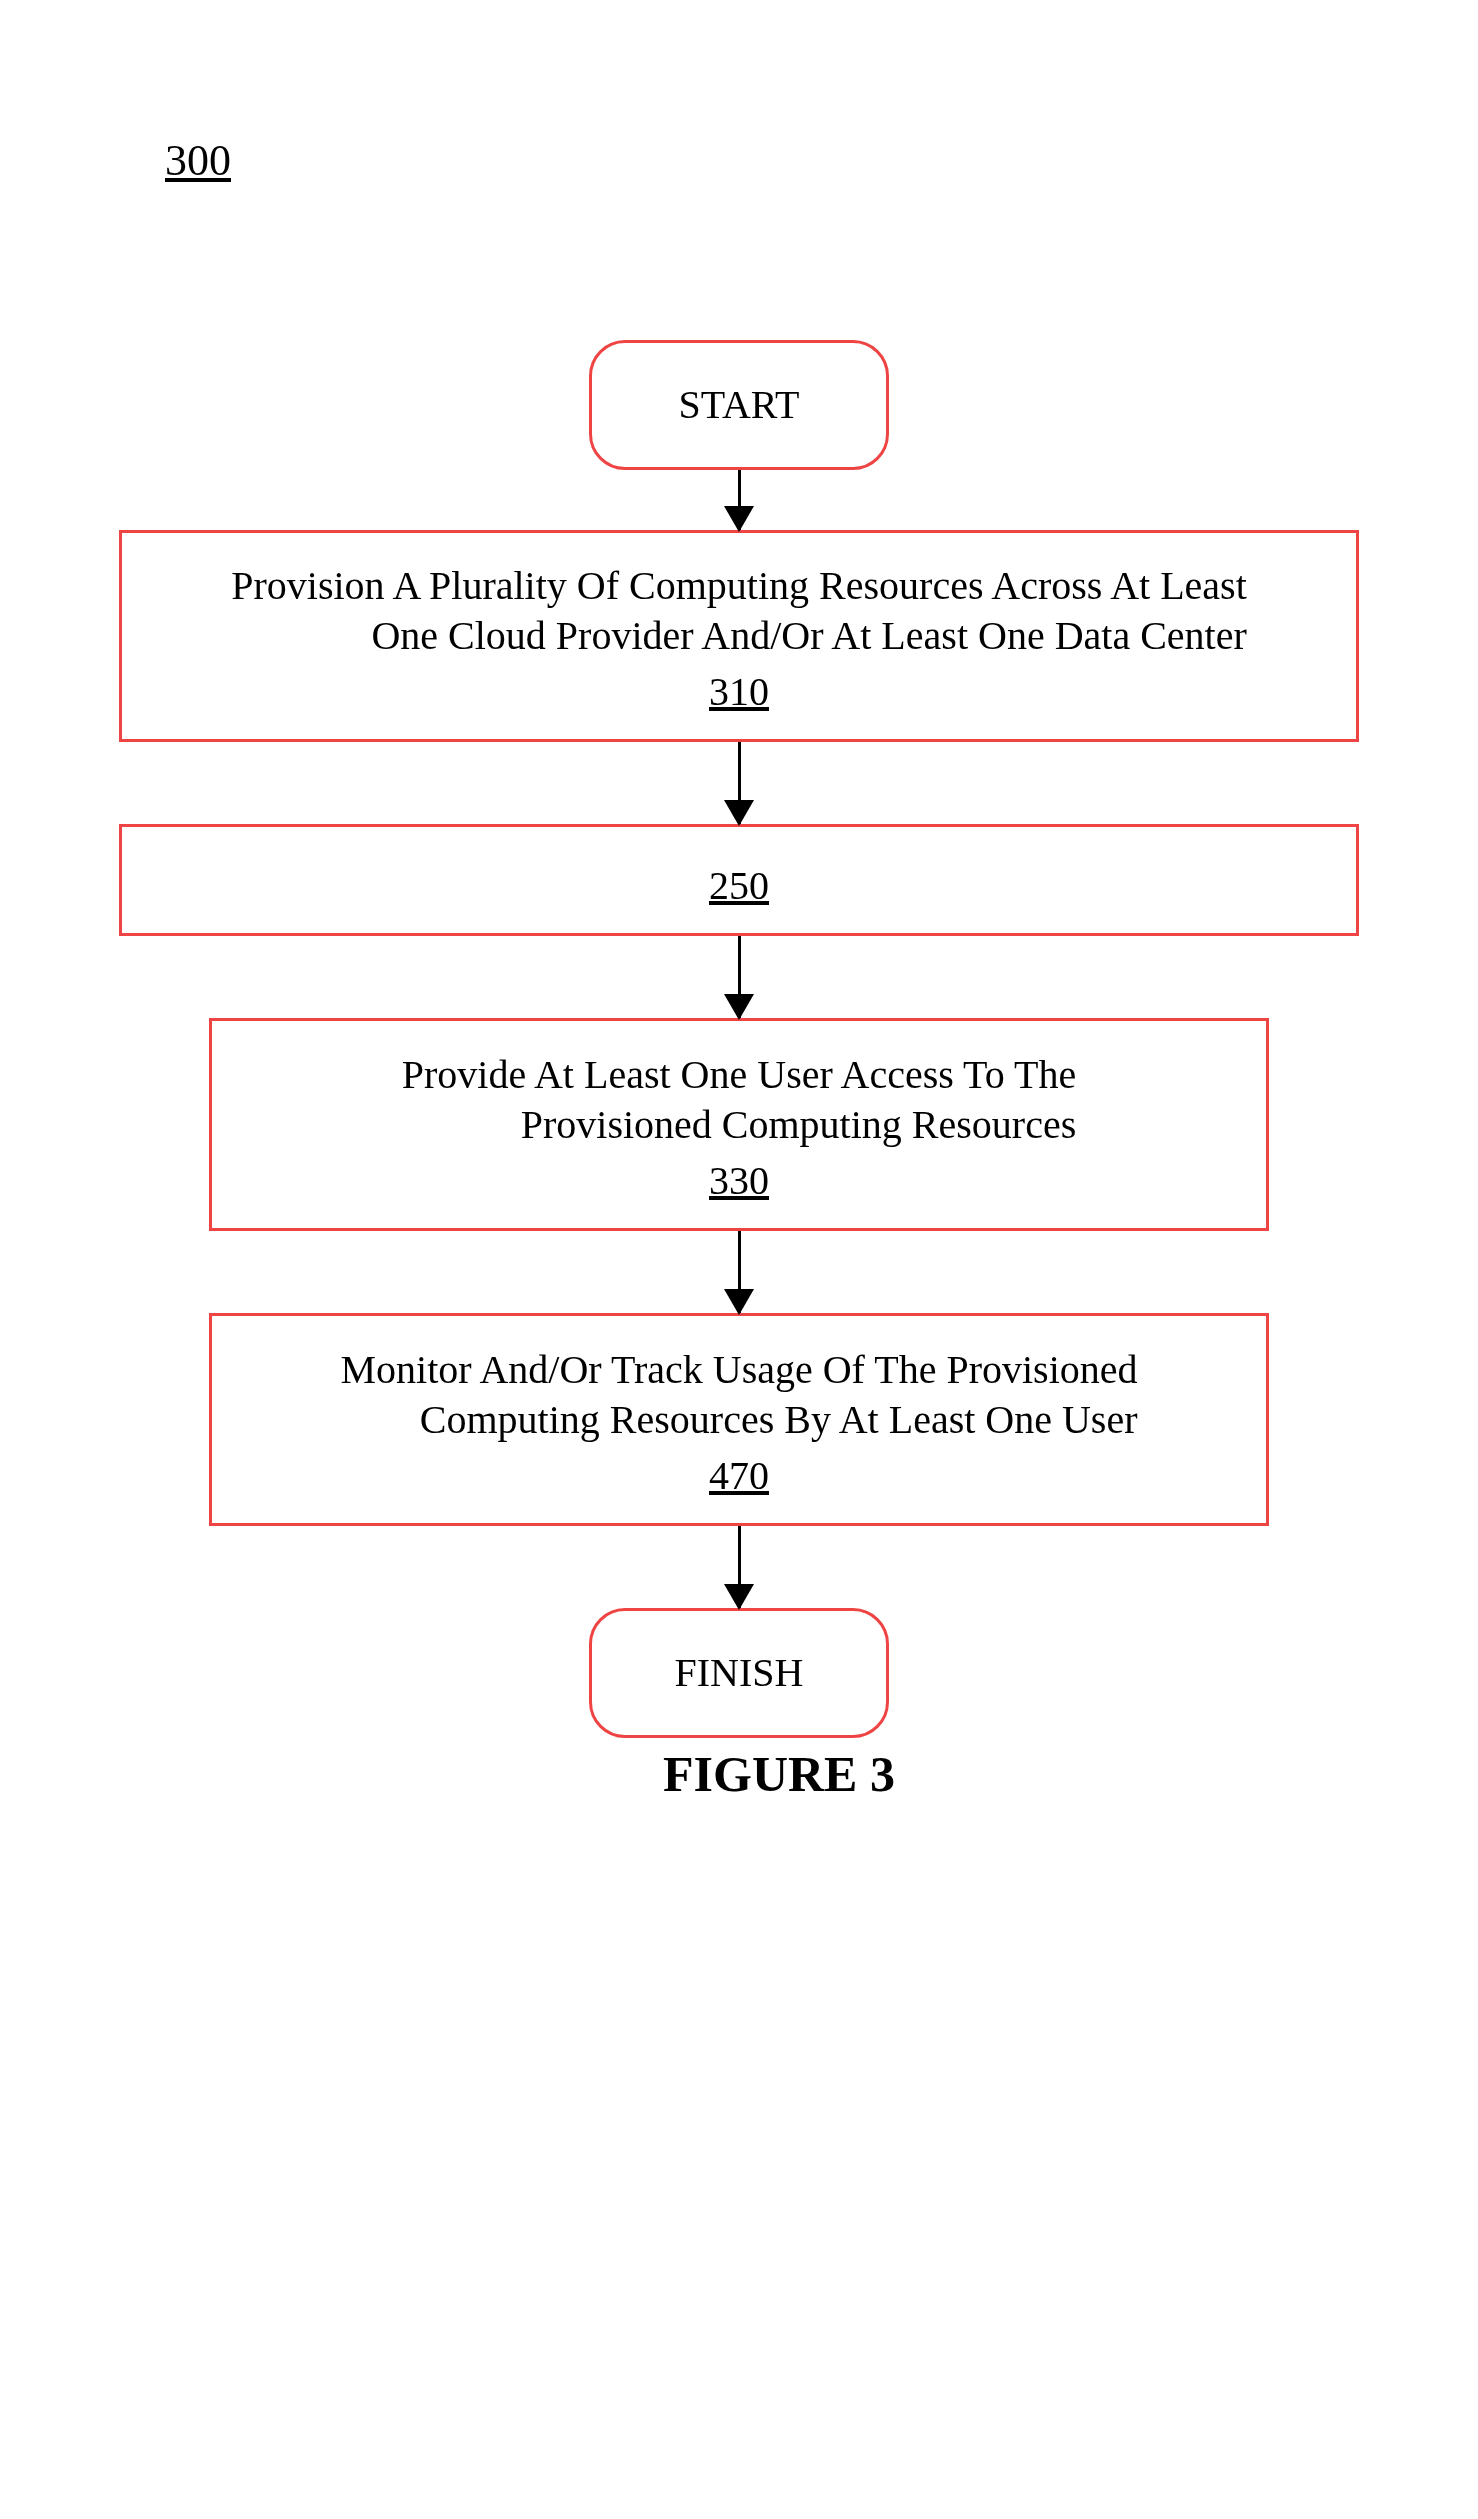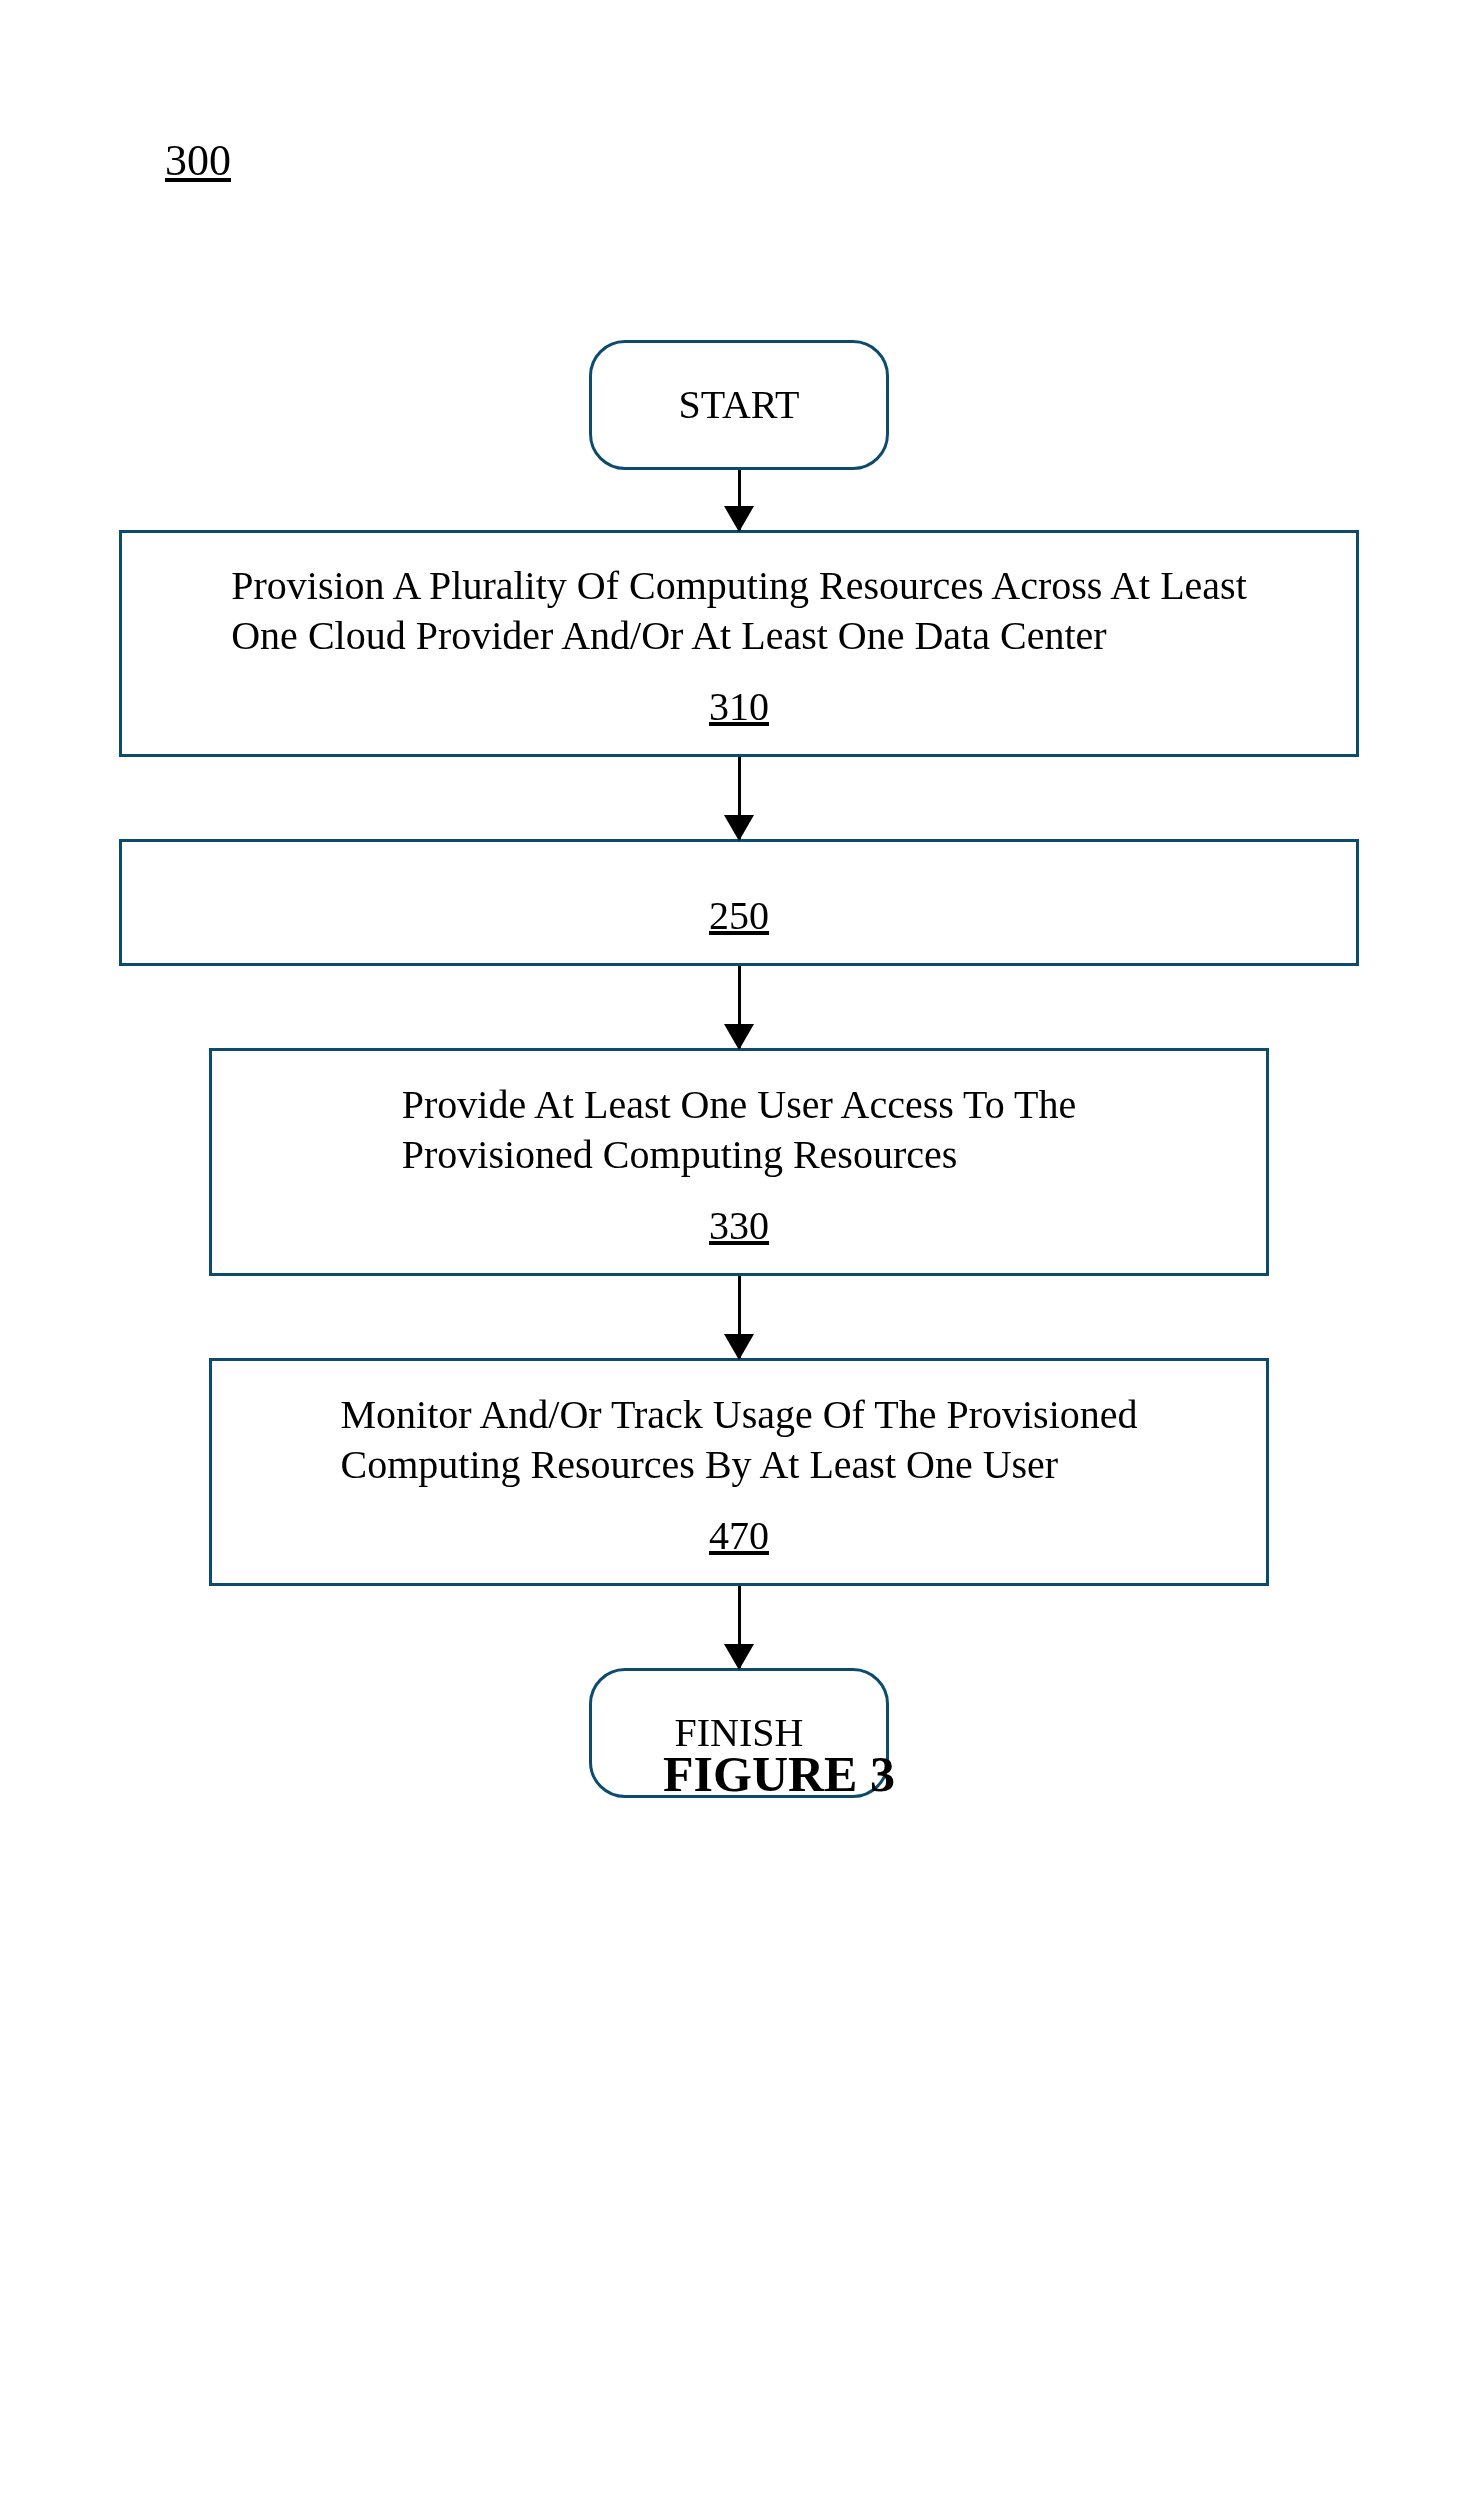--- a/index.html
+++ b/index.html
@@ -25,23 +25,23 @@
     position: absolute;
     top: 340px;
     left: 0;
     width: 1478px;
     display: flex;
     flex-direction: column;
     align-items: center;
   }
   .node {
     box-sizing: border-box;
-    border: 3px solid #0c4a6e;
+    border: 3px solid #ef4444;
     background: #fff;
-    text-align: left;
+    text-align: right;
     font-size: 40px;
     line-height: 1.25;
     display: flex;
     flex-direction: column;
     align-items: center;
     justify-content: center;
   }
   .terminator {
     width: 300px;
     height: 130px;
@@ -52,21 +52,21 @@
     padding: 28px 30px 22px 30px;
   }
   .process-narrow {
     width: 1060px;
     padding: 29px 30px 22px 30px;
   }
   .step-text {
     white-space: pre-line;
   }
   .step-ref {
-    margin-top: 21px;
+    margin-top: 6px;
     text-decoration: underline;
   }
   .arrow {
     position: relative;
     width: 3px;
     background: #000;
   }
   .arrow::after {
     content: "";
     position: absolute;

